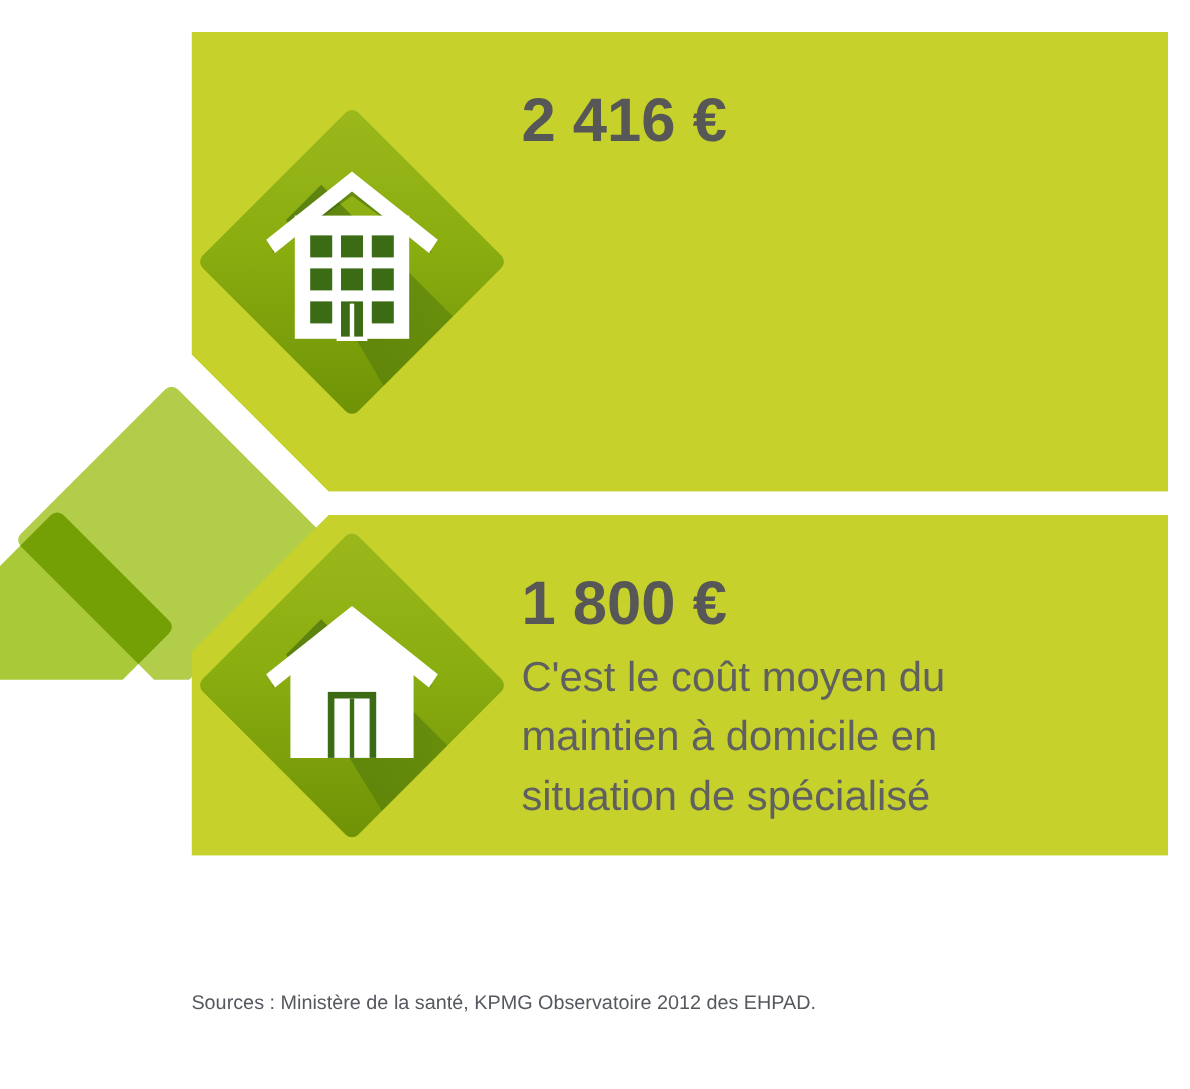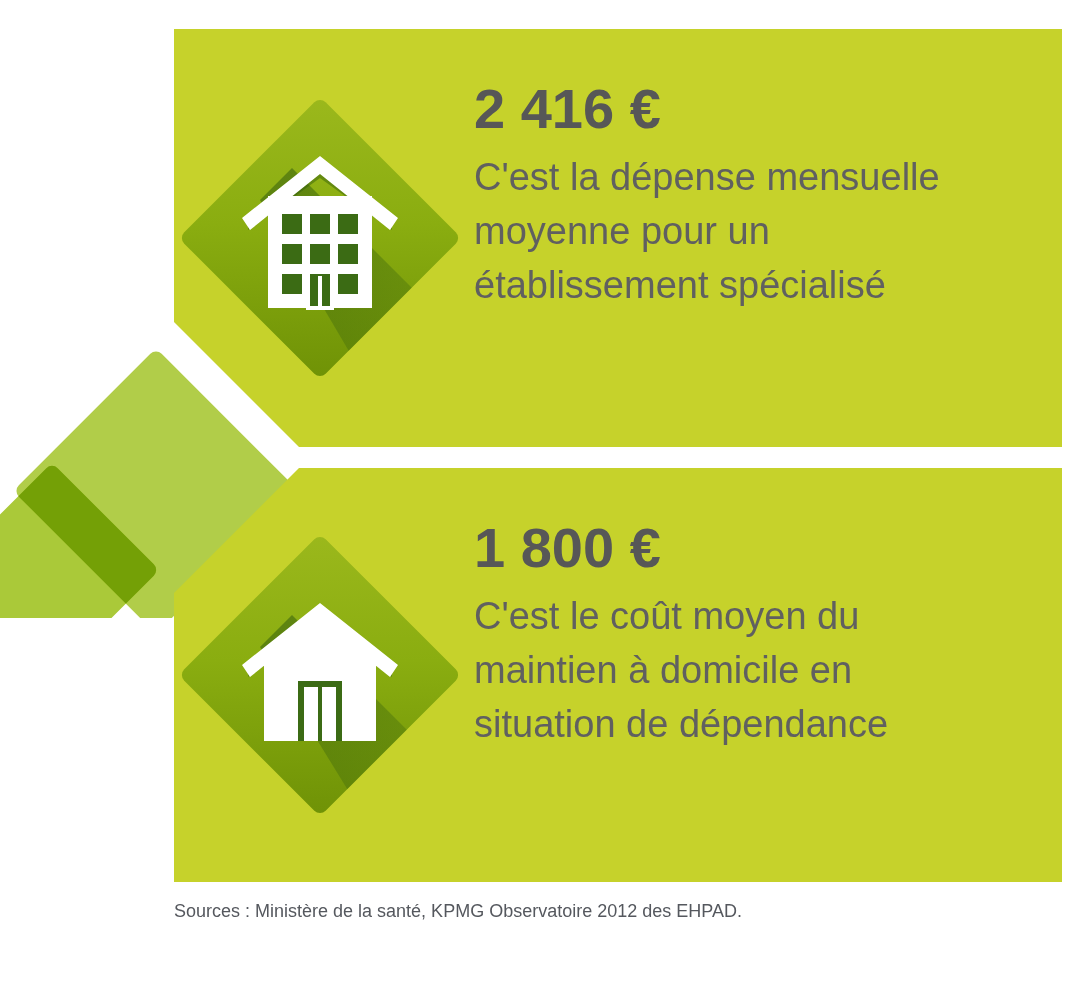--- a/index.html
+++ b/index.html
@@ -41,21 +41,21 @@
     background: #c6d22b;
     z-index: 3;
   }
   .card-top {
     top: 29px;
     height: 418px;
     clip-path: polygon(0 0, 100% 0, 100% 100%, 125px 100%, 0 calc(100% - 125px));
   }
   .card-bottom {
     top: 468px;
-    height: 414px;
+    height: 310px;
     clip-path: polygon(125px 0, 100% 0, 100% 100%, 0 100%, 0 125px);
   }
 
   .card-inner {
     position: absolute;
     left: 0; top: 0;
     width: 100%;
     height: 100%;
     display: flex;
     align-items: flex-start;
@@ -200,21 +200,20 @@
                 <rect x="88" y="134" width="24" height="36" fill="#3b6b14"></rect>
                 <rect x="88" y="134" width="24" height="36" fill="none" stroke="#ffffff" stroke-width="4"></rect>
                 <rect x="98" y="138" width="4" height="32" fill="#ffffff"></rect>
               </g>
             </svg>
           </div>
         </div>
       </div>
       <div class="text-block">
         <div class="amount">2 416 €</div>
-        <div class="desc">C'est la dépense mensuelle moyenne pour un établissement spécialisé</div>
       </div>
     </div>
   </div>
 
   <div class="card card-bottom">
     <div class="card-inner">
       <div class="badge">
         <div class="badge-box">
           <div class="diamond"></div>
           <div class="icon-holder">
@@ -239,20 +238,20 @@
                 <rect x="78" y="106" width="44" height="60" fill="#3b6b14"></rect>
                 <rect x="84" y="112" width="32" height="54" fill="#ffffff"></rect>
                 <rect x="98" y="112" width="4" height="54" fill="#3b6b14"></rect>
               </g>
             </svg>
           </div>
         </div>
       </div>
       <div class="text-block">
         <div class="amount">1 800 €</div>
-        <div class="desc">C'est le coût moyen du maintien à domicile en situation de dépendance</div>
+        <div class="desc">C'est le coût moyen du maintien à domicile en situation de spécialisé</div>
       </div>
     </div>
   </div>
 
   <div class="footnote">Sources : Ministère de la santé, KPMG Observatoire 2012 des EHPAD.</div>
 
 </div>
 
 </body></html>

